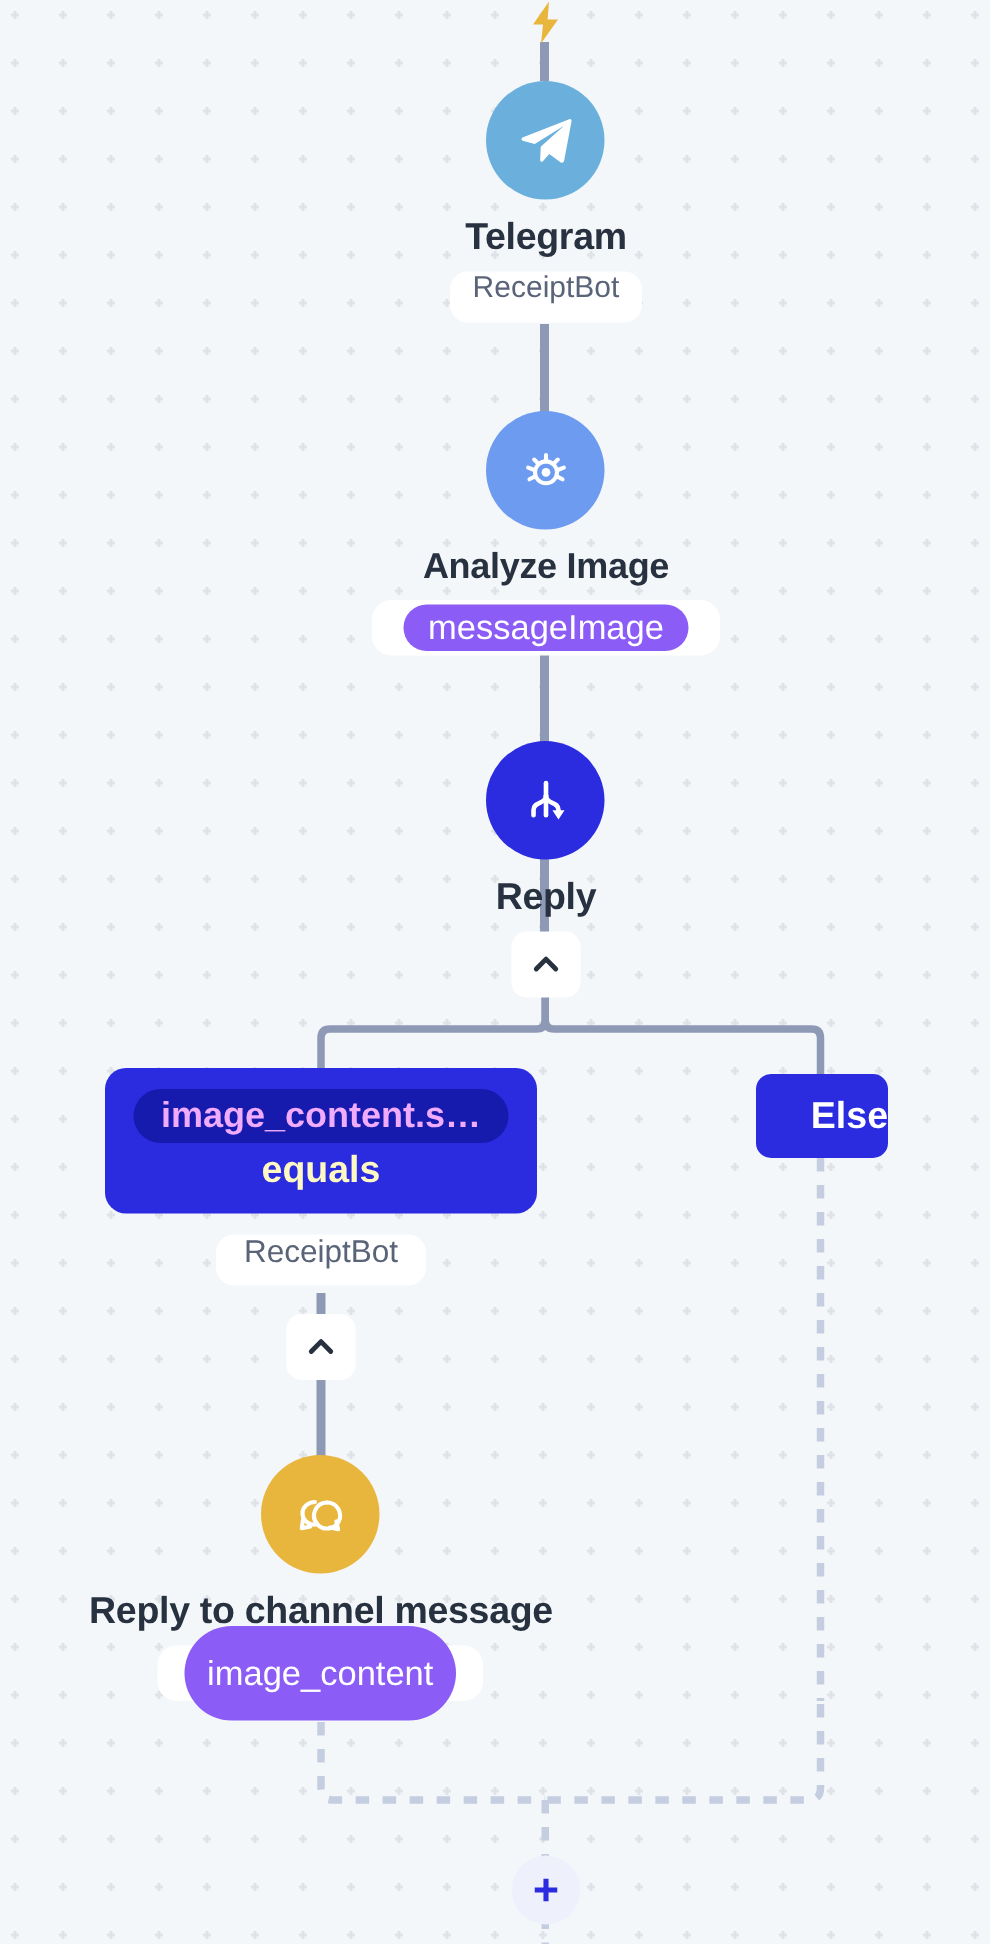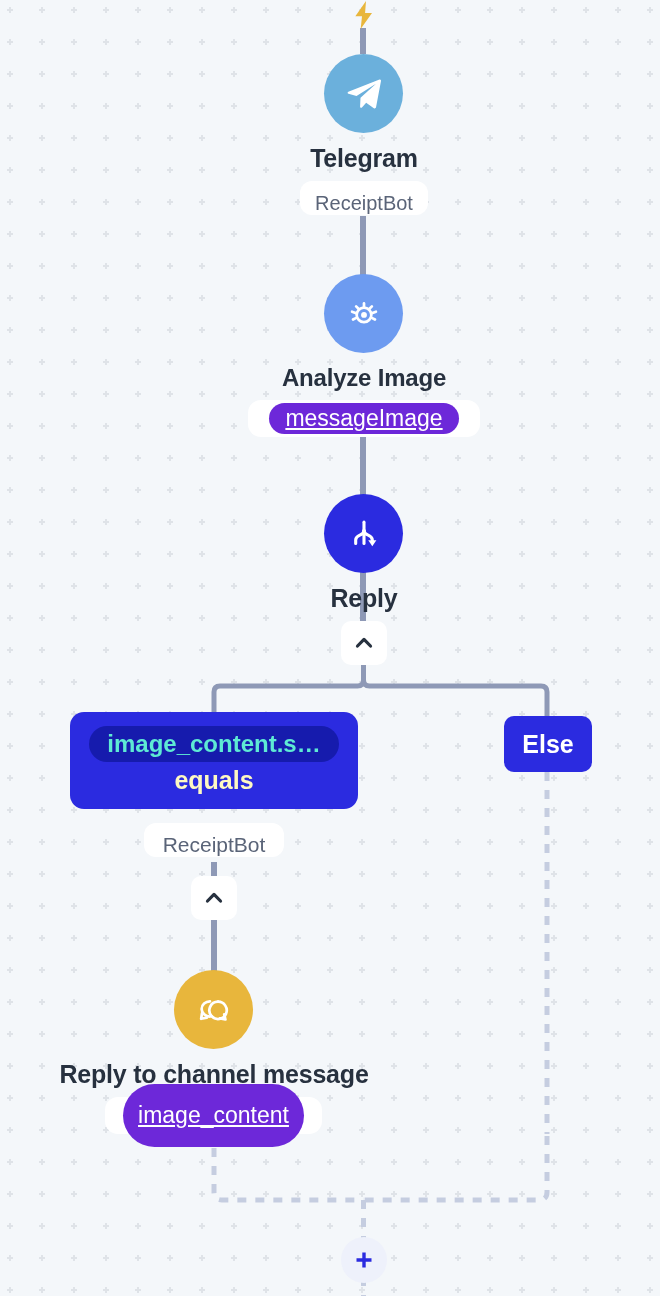--- a/index.html
+++ b/index.html
@@ -54,43 +54,42 @@
     color: #27313f;
     letter-spacing: -0.2px;
     z-index: 5;
   }
   .sub-badge {
     position: absolute;
     background: #ffffff;
     border-radius: 12px;
     color: #5a6478;
     display: flex;
-    align-items: flex-end;
+    align-items: flex-start;
     justify-content: center;
     z-index: 5;
     white-space: nowrap;
   }
   .pill-badge-wrap {
     position: absolute;
     background: #ffffff;
     border-radius: 13px;
     display: flex;
     align-items: center;
     justify-content: center;
     z-index: 5;
   }
   .pill {
-    background: #6d28d9;
+    background: #8b5cf6;
     color: #ffffff;
     border-radius: 999px;
     display: flex;
     align-items: center;
     justify-content: flex-end;
     white-space: nowrap;
-    text-decoration: underline;
   }
   .collapse-btn {
     position: absolute;
     background: #ffffff;
     border-radius: 10px;
     display: flex;
     align-items: center;
     justify-content: center;
     z-index: 6;
     cursor: pointer;
@@ -106,21 +105,21 @@
     border-radius: 14px;
     z-index: 4;
     display: flex;
     flex-direction: column;
     align-items: center;
     justify-content: center;
     box-sizing: border-box;
   }
   .cond-inner-pill {
     background: #161bad;
-    color: #5eead4;
+    color: #f0abfc;
     font-weight: bold;
     border-radius: 999px;
     display: flex;
     align-items: center;
     justify-content: center;
     white-space: nowrap;
     overflow: hidden;
   }
   .cond-op {
     color: #fef9c3;
@@ -262,21 +261,21 @@
     <span>ReceiptBot</span>
   </div>
   <div class="collapse-btn" style="left:191px; top:876px; width:46px; height:44px;">
     <span>
       <svg viewBox="0 0 24 24" width="24" height="24" aria-hidden="true">
         <path d="M5.5 15 L12 8.4 L18.5 15" fill="none" stroke="#27313f" stroke-width="3.2" stroke-linecap="round" stroke-linejoin="round"></path>
       </svg>
     </span>
   </div>
 
-  <div class="else-box" style="left:504px; top:716px; width:88px; height:56px; font-size:25px;">
+  <div class="else-box" style="left:504px; top:716px; width:88px; height:56px; font-size:25px;justify-content:flex-end;">
     <span>Else</span>
   </div>
 
   <div class="node-circle" style="left:174px; top:970px; width:79px; height:79px; background:#e8b63c;">
     <span>
       <svg viewBox="0 0 32 32" width="38" height="38" aria-hidden="true">
         <g stroke="#ffffff" stroke-width="2.3" fill="none" stroke-linejoin="round" stroke-linecap="round">
           <path d="M12.6 21.5 C8.8 21.5 5.6 18.7 5.6 15.1 C5.6 11.6 8.8 8.7 12.6 8.7"></path>
           <path d="M5.9 18.6 L5.2 23.4 L10.0 22.4"></path>
           <path d="M19.4 9.0 a7.3 7.3 0 1 1 -5.4 12.2"></path>

